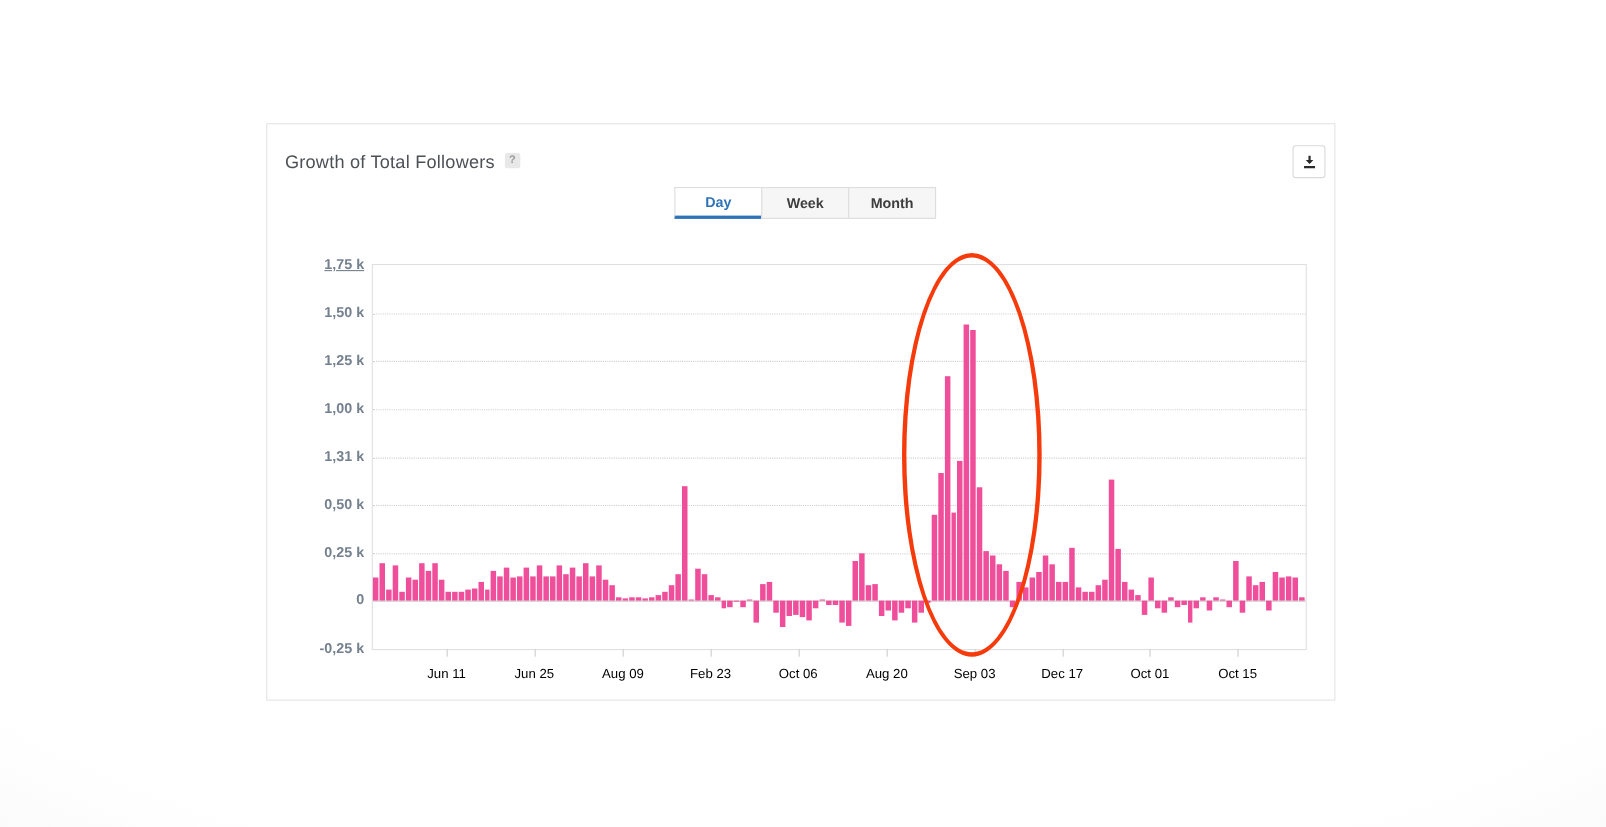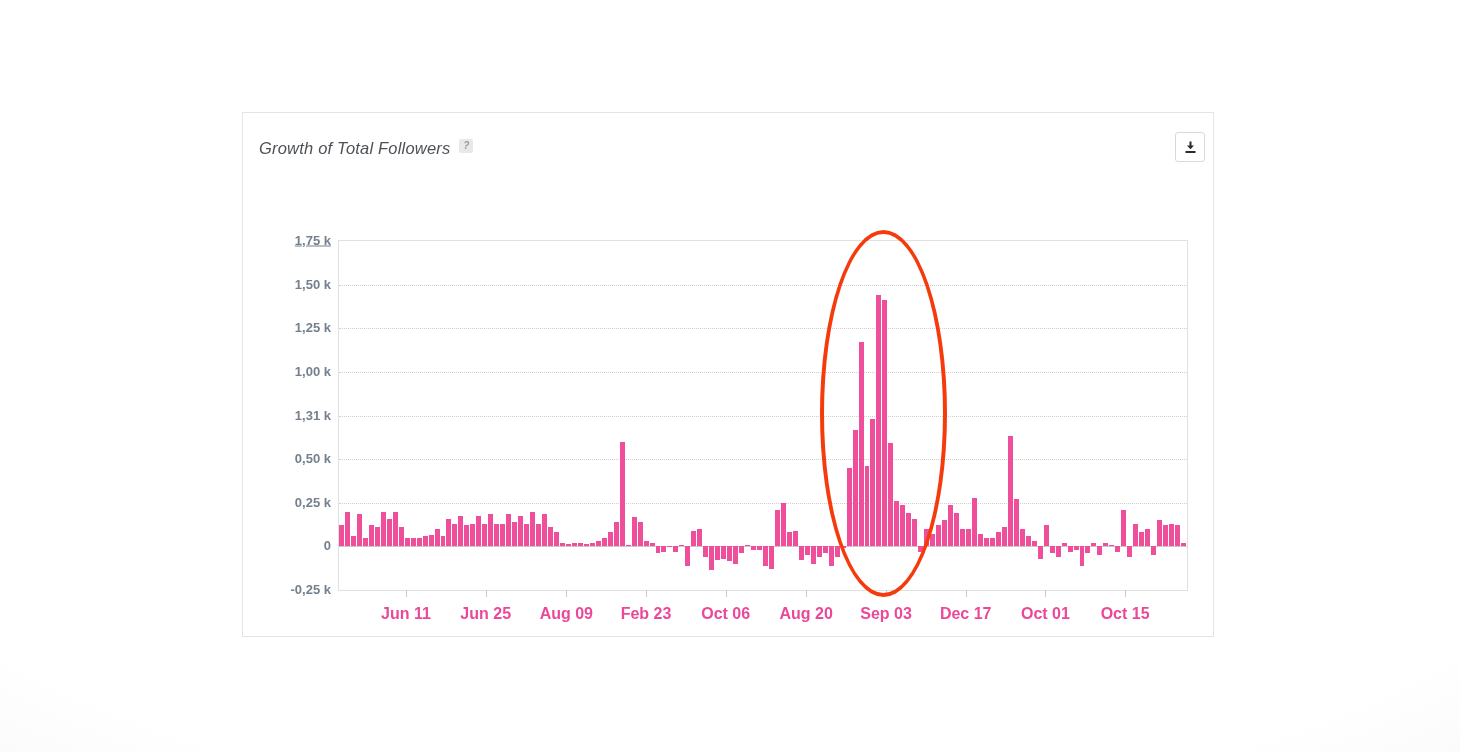--- a/index.html
+++ b/index.html
@@ -7,21 +7,21 @@
     width:1460px;height:752px;position:relative;overflow:hidden;
     font-family:"Liberation Sans", sans-serif;
     background:radial-gradient(ellipse 115% 115% at 50% 42%, #ffffff 58%, #ececec 100%);
   }
   .card{
     position:absolute;left:242px;top:112px;width:972px;height:525px;
     background:#ffffff;border:1px solid #e4e4e4;box-sizing:border-box;
   }
   .card-title{
     position:absolute;left:16px;top:26px;font-size:16.5px;color:#4d5156;
-    letter-spacing:.2px;display:flex;align-items:center;gap:9px;font-style:italic;
+    letter-spacing:.2px;display:flex;align-items:center;gap:9px;
   }
   .help-badge{
     width:14px;height:14px;background:#e8e8e8;color:#979797;font-size:10px;
     font-weight:bold;display:inline-flex;align-items:center;justify-content:center;
     border-radius:2px;margin-top:-6px;
   }
   .dl-btn{
     position:absolute;right:8px;top:19px;width:30px;height:30px;background:#fff;
     border:1px solid #d9d9d9;border-radius:3px;display:flex;align-items:center;
     justify-content:center;cursor:pointer;padding:0;
@@ -42,22 +42,22 @@
     position:absolute;left:95px;top:0;width:848px;height:349px;
     border:1px solid #e0e0e0;box-sizing:content-box;background:#fff;
   }
   .gridline{position:absolute;left:0;width:100%;height:0;border-top:1px dotted #cfcfcf;}
   .gridline.zero{border-top:1px solid #c8c8c8;}
   .bar{position:absolute;background:#ef4f9a;}
   .ylabels{position:absolute;left:0;top:0;width:88px;height:349px;}
   .ylabels span{position:absolute;right:0;transform:translateY(-50%);font-size:13px;font-weight:bold;color:#74808d;}
   .xtick{position:absolute;top:349px;width:1px;height:7px;background:#cccccc;}
   .xlabel{
-    position:absolute;top:364px;transform:translateX(-50%);font-size:16px;
-    font-weight:bold;color:#ec4899;white-space:nowrap;
+    position:absolute;top:364px;transform:translateX(-50%);font-size:12px;
+    font-weight:normal;color:#000000;white-space:nowrap;
   }
   .annotation-ellipse{
     position:absolute;left:481px;top:-11px;width:127px;height:367px;
     border:4px solid #f53a0c;border-radius:50%;box-sizing:border-box;
     pointer-events:none;z-index:5;
   }
 </style>
 </head>
 <body>
 
@@ -69,20 +69,25 @@
   </div>
 
   <button class="dl-btn">
     <svg width="15" height="15" viewBox="0 0 15 15">
       <path d="M7.5 1.5 v6.5" stroke="#2b2b2b" stroke-width="2" fill="none"></path>
       <path d="M4 5.5 L7.5 9.2 L11 5.5 Z" fill="#2b2b2b"></path>
       <path d="M2.5 12 h10" stroke="#2b2b2b" stroke-width="2" fill="none"></path>
     </svg>
   </button>
 
+  <div class="tabs">
+    <div class="tab active">Day</div>
+    <div class="tab">Week</div>
+    <div class="tab">Month</div>
+  </div>
 
   <div class="plot-wrap">
     <div class="ylabels">
         <span style="top: 0px; text-decoration: underline;">1,75 k</span>
         <span style="top: 43.6px;">1,50 k</span>
         <span style="top: 87.3px;">1,25 k</span>
         <span style="top: 130.9px;">1,00 k</span>
         <span style="top: 174.5px;">1,31 k</span>
         <span style="top: 218.1px;">0,50 k</span>
         <span style="top: 261.8px;">0,25 k</span>

